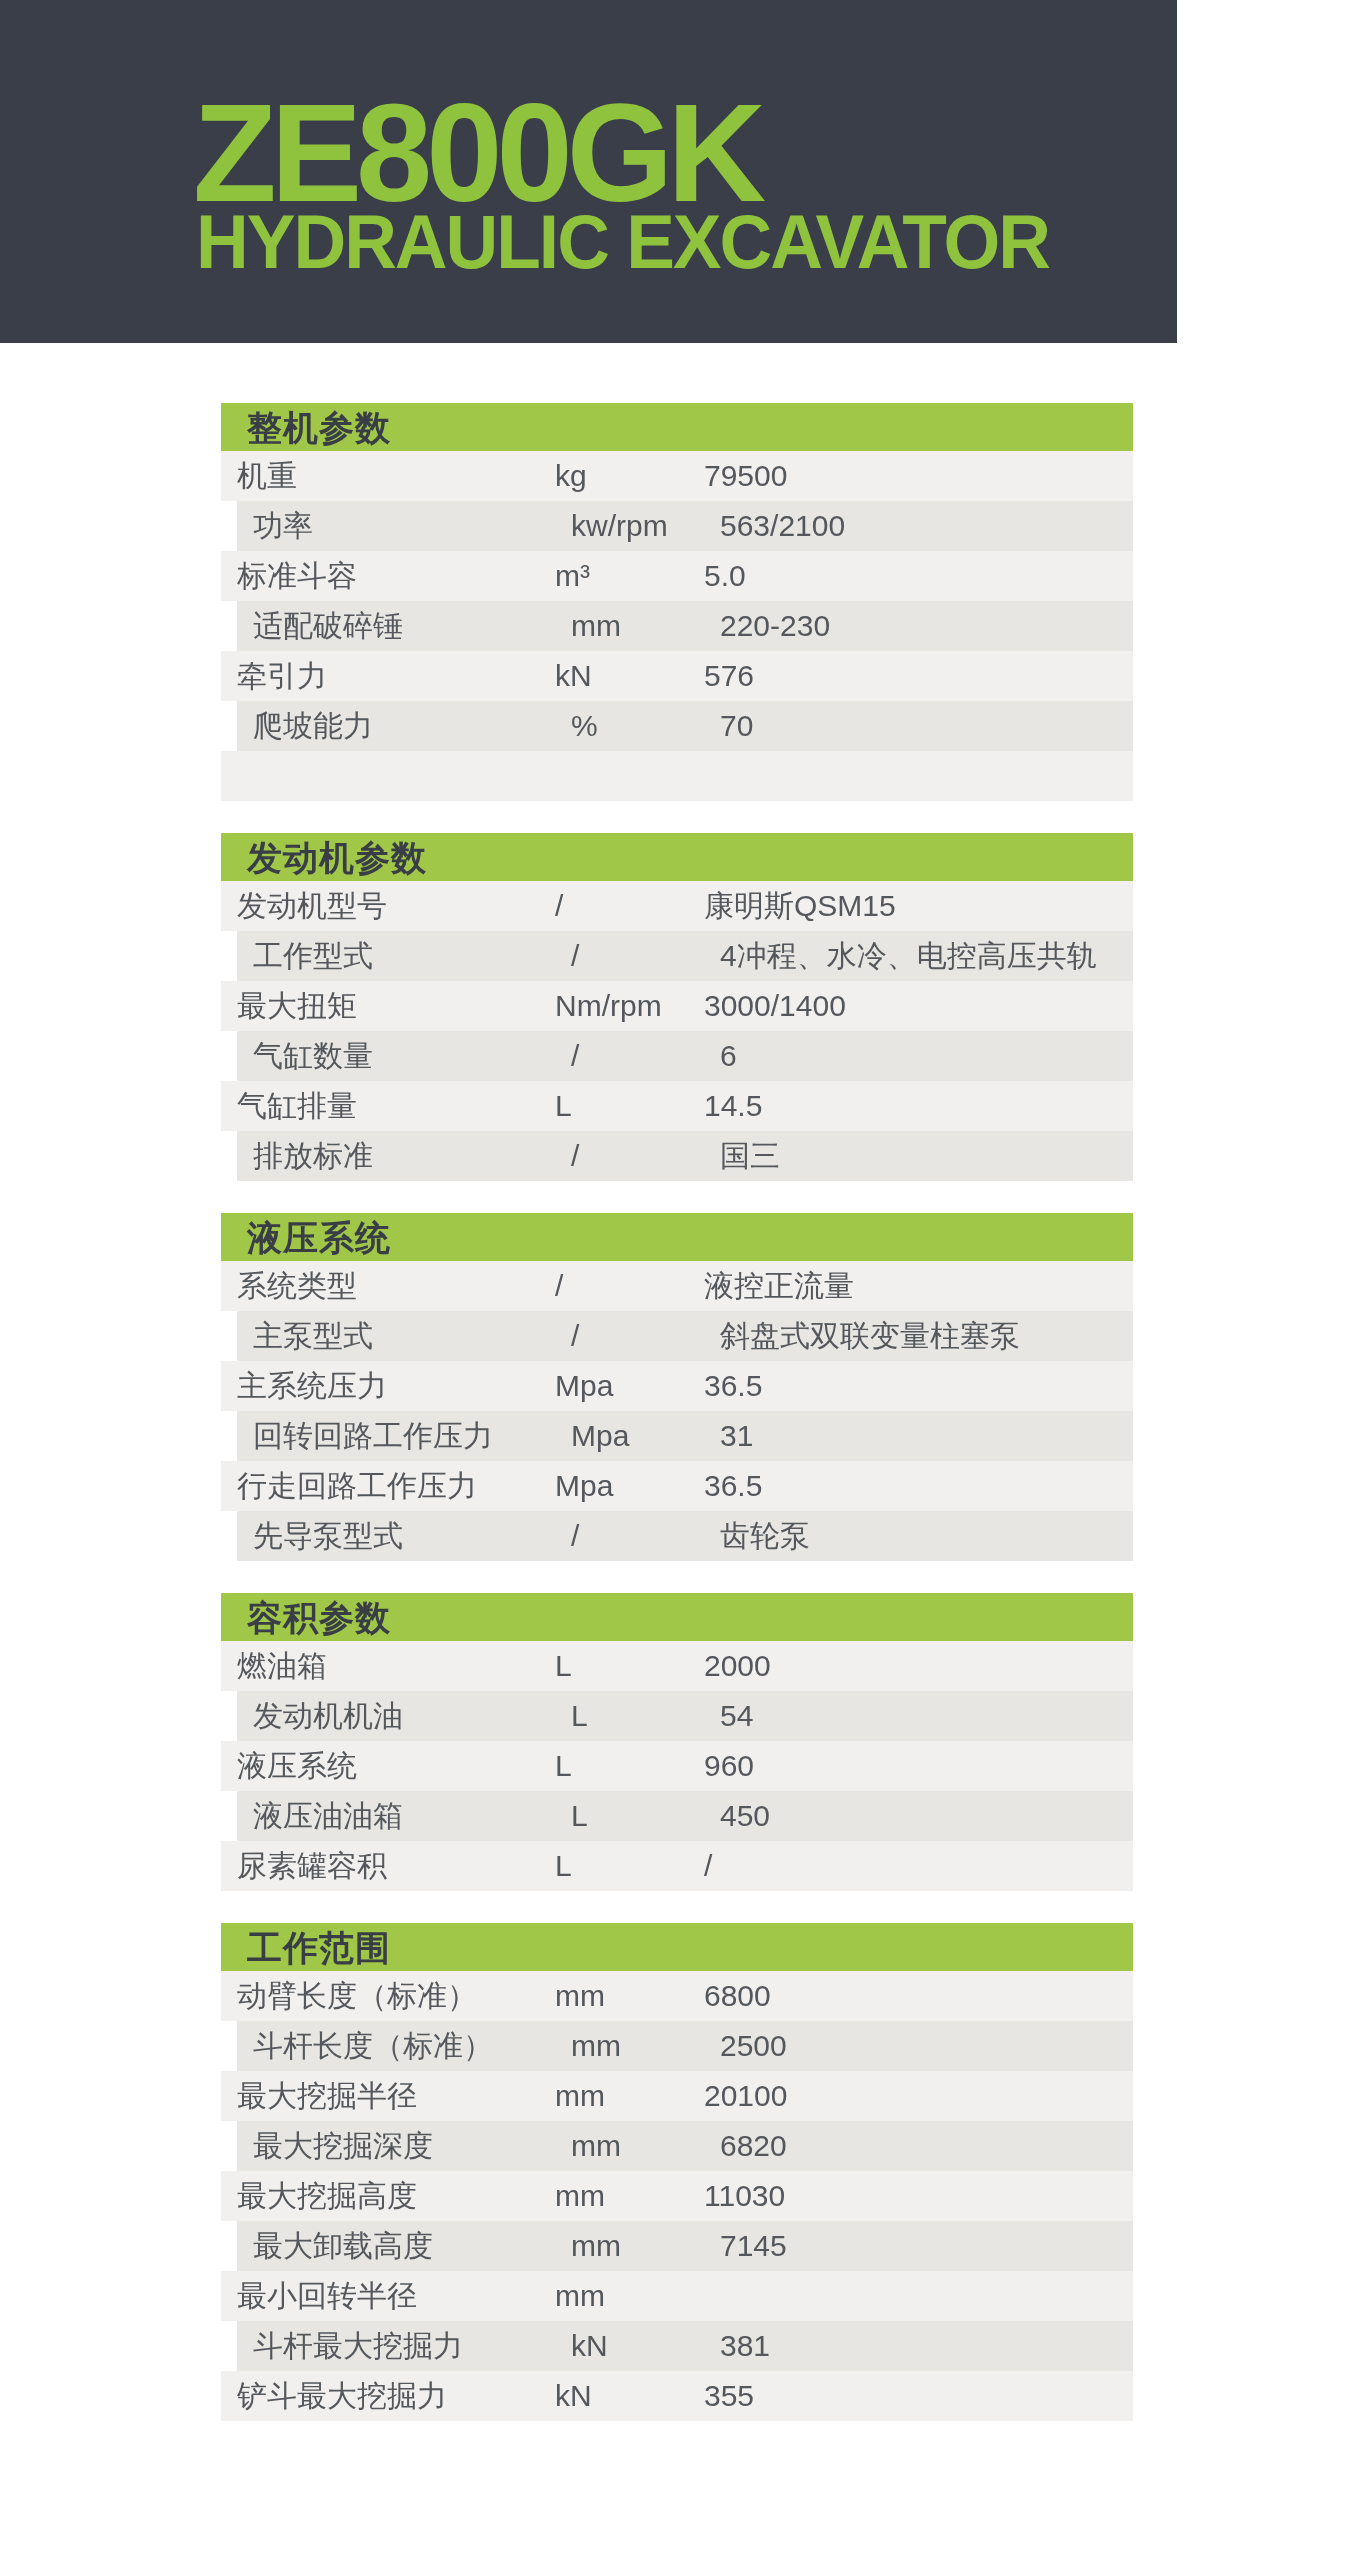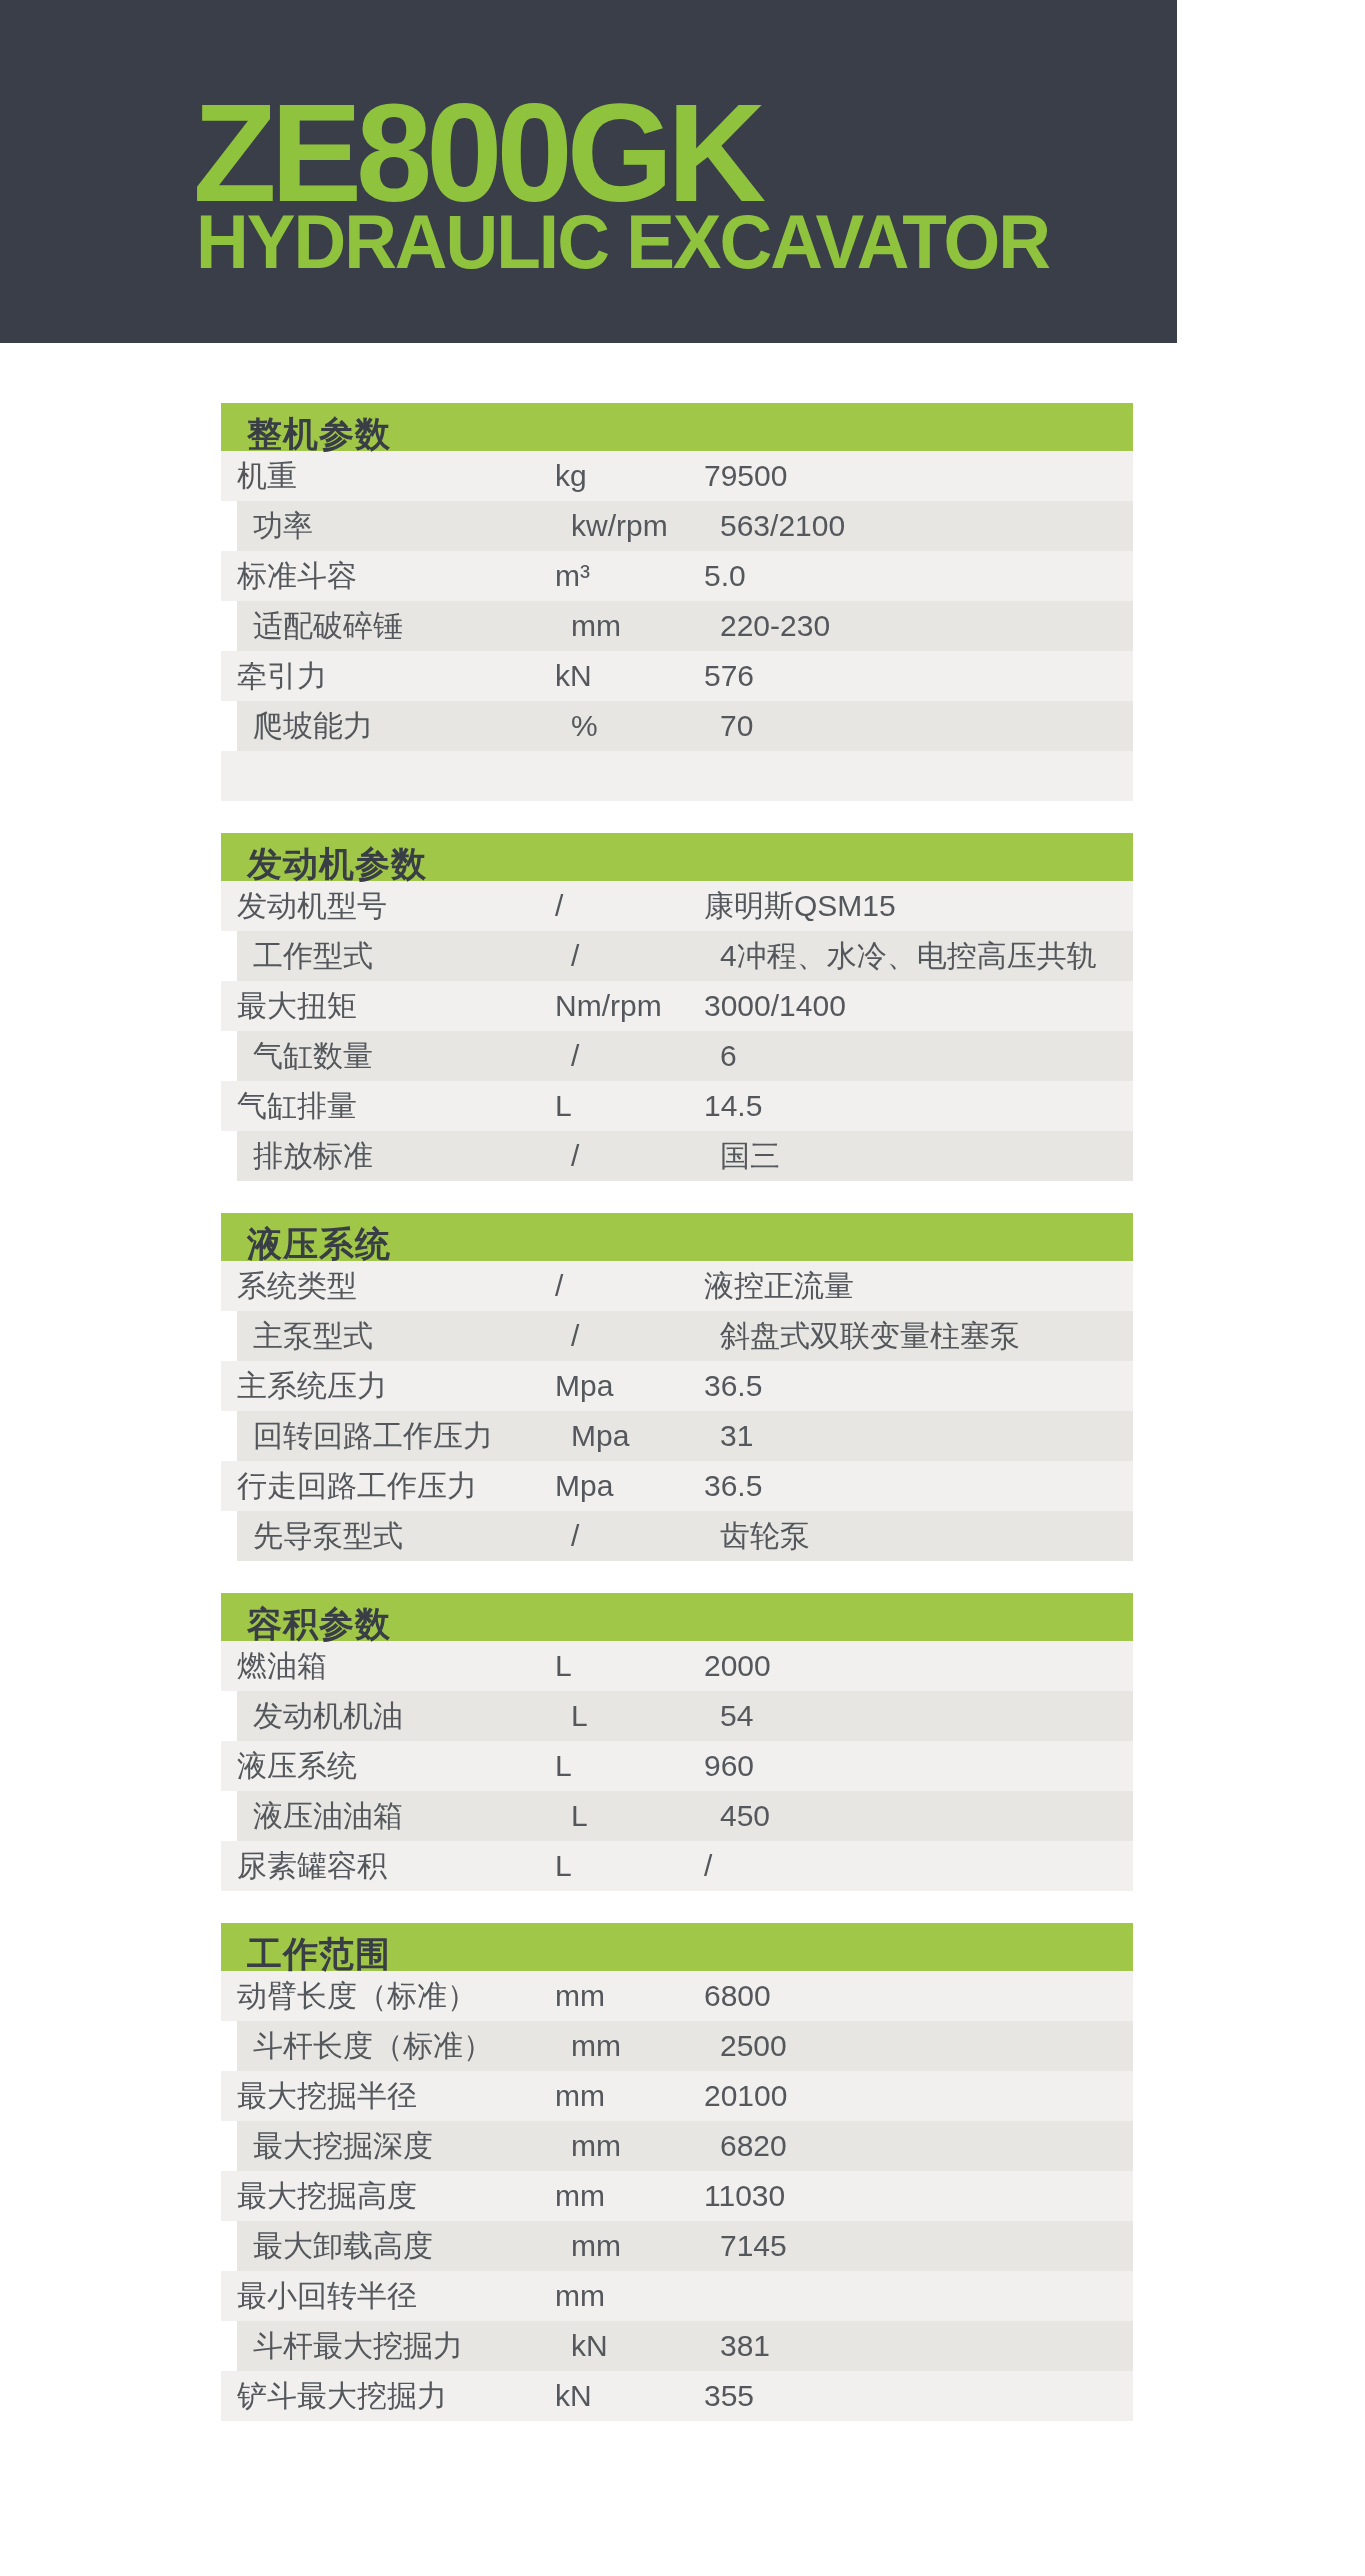--- a/index.html
+++ b/index.html
@@ -36,21 +36,21 @@
     font-size:73px;font-weight:bold;letter-spacing:-2px;
     color:var(--green-title);line-height:1;white-space:nowrap;
     transform:scaleY(1.04);transform-origin:top left;
   }
   .content{
     position:absolute;left:221px;top:403px;width:912px;
   }
   .spec-table{margin:0 0 32px 0;}
   .table-header{
     height:48px;background:var(--green-bar);
-    display:flex;align-items:flex-end;padding-left:26px;box-sizing:border-box;
+    display:flex;align-items:center;padding-left:26px;box-sizing:border-box;
   }
   .table-title{
     font-size:35px;font-weight:bold;color:var(--header-text);
     letter-spacing:1px;line-height:1;
   }
   .row{
     display:flex;align-items:center;height:50px;
     font-size:30px;color:var(--row-text);box-sizing:border-box;
   }
   .row.light{background:var(--row-light);}

